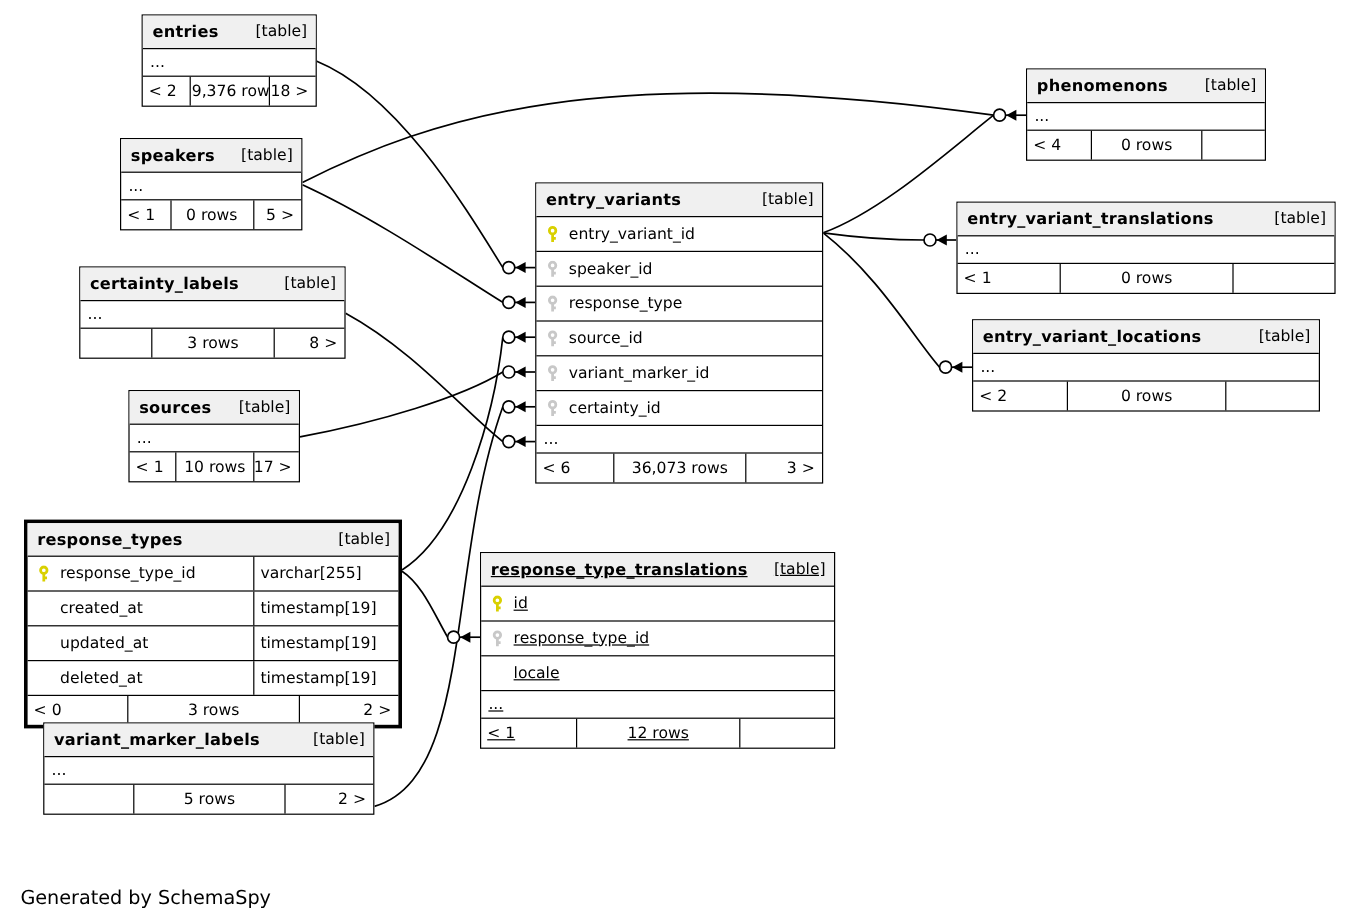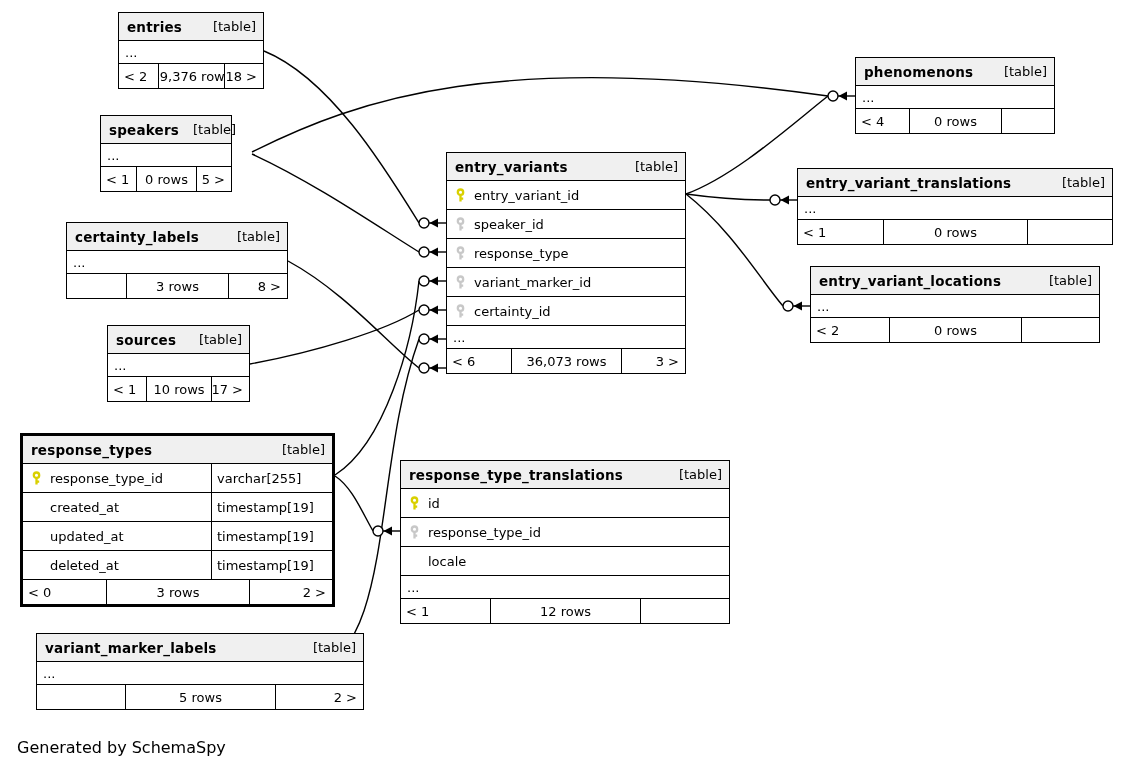--- a/index.html
+++ b/index.html
@@ -97,21 +97,21 @@
         <span class="tbl-name">entries</span>
         <span class="tbl-tag">[table]</span>
       </div>
       <div class="ellipsis-row">...</div>
       <div class="tbl-footer">
         <span class="f-cell f-left">&lt; 2</span>
         <span class="f-cell f-center">49,376 rows</span>
         <span class="f-cell f-right">18 &gt;</span>
       </div>
     </div>
-    <div class="tbl" style="left: 100px; top: 115px; width: 132px;">
+    <div class="tbl" style="left: 100px; top: 115px; width: 152px;">
       <div class="tbl-header">
         <span class="tbl-name">speakers</span>
         <span class="tbl-tag">[table]</span>
       </div>
       <div class="ellipsis-row">...</div>
       <div class="tbl-footer">
         <span class="f-cell f-left">&lt; 1</span>
         <span class="f-cell f-center">0 rows</span>
         <span class="f-cell f-right">5 &gt;</span>
       </div>
@@ -169,21 +169,21 @@
         <span class="key-slot"></span>
         <span class="col-name">deleted_at</span>
         <span class="col-type" style="flex: 0 0 121px;">timestamp[19]</span>
       </div>
       <div class="tbl-footer">
         <span class="f-cell f-left">&lt; 0</span>
         <span class="f-cell f-center">3 rows</span>
         <span class="f-cell f-right">2 &gt;</span>
       </div>
     </div>
-    <div class="tbl" style="left: 36px; top: 633px; width: 328px; text-align: right;">
+    <div class="tbl" style="left: 36px; top: 602px; width: 276px; text-align: right;">
       <div class="tbl-header">
         <span class="tbl-name">variant_marker_labels</span>
         <span class="tbl-tag">[table]</span>
       </div>
       <div class="ellipsis-row">...</div>
       <div class="tbl-footer">
         <span class="f-cell f-left"></span>
         <span class="f-cell f-center">5 rows</span>
         <span class="f-cell f-right">2 &gt;</span>
       </div>
@@ -220,20 +220,29 @@
         </span>
         <span class="col-name">response_type</span>
       </div>
       <div class="col-row">
         <span class="key-slot">
           <svg width="11" height="15" viewBox="0 0 11 15">
             <circle cx="5.5" cy="4.2" r="2.7" fill="none" stroke="#c8c8c8" stroke-width="2.3"></circle>
             <path d="M5.5 6.9 V13.6 M5.5 10.6 h2.7" stroke="#c8c8c8" stroke-width="2.3" fill="none"></path>
           </svg>
         </span>
+        <span class="col-name">source_id</span>
+      </div>
+      <div class="col-row">
+        <span class="key-slot">
+          <svg width="11" height="15" viewBox="0 0 11 15">
+            <circle cx="5.5" cy="4.2" r="2.7" fill="none" stroke="#c8c8c8" stroke-width="2.3"></circle>
+            <path d="M5.5 6.9 V13.6 M5.5 10.6 h2.7" stroke="#c8c8c8" stroke-width="2.3" fill="none"></path>
+          </svg>
+        </span>
         <span class="col-name">variant_marker_id</span>
       </div>
       <div class="col-row">
         <span class="key-slot">
           <svg width="11" height="15" viewBox="0 0 11 15">
             <circle cx="5.5" cy="4.2" r="2.7" fill="none" stroke="#c8c8c8" stroke-width="2.3"></circle>
             <path d="M5.5 6.9 V13.6 M5.5 10.6 h2.7" stroke="#c8c8c8" stroke-width="2.3" fill="none"></path>
           </svg>
         </span>
         <span class="col-name">certainty_id</span>
@@ -274,21 +283,21 @@
         <span class="tbl-name">entry_variant_locations</span>
         <span class="tbl-tag">[table]</span>
       </div>
       <div class="ellipsis-row">...</div>
       <div class="tbl-footer">
         <span class="f-cell f-left">&lt; 2</span>
         <span class="f-cell f-center">0 rows</span>
         <span class="f-cell f-right"></span>
       </div>
     </div>
-    <div class="tbl" style="left: 400px; top: 460px; width: 330px;">
+    <div class="tbl" style="left: 400px; top: 460px; width: 296px; text-decoration: underline;">
       <div class="tbl-header">
         <span class="tbl-name">response_type_translations</span>
         <span class="tbl-tag">[table]</span>
       </div>
       <div class="col-row">
         <span class="key-slot">
           <svg width="11" height="15" viewBox="0 0 11 15">
             <circle cx="5.5" cy="4.2" r="2.7" fill="none" stroke="#d9d000" stroke-width="2.3"></circle>
             <path d="M5.5 6.9 V13.6 M5.5 10.6 h2.7" stroke="#d9d000" stroke-width="2.3" fill="none"></path>
           </svg>

